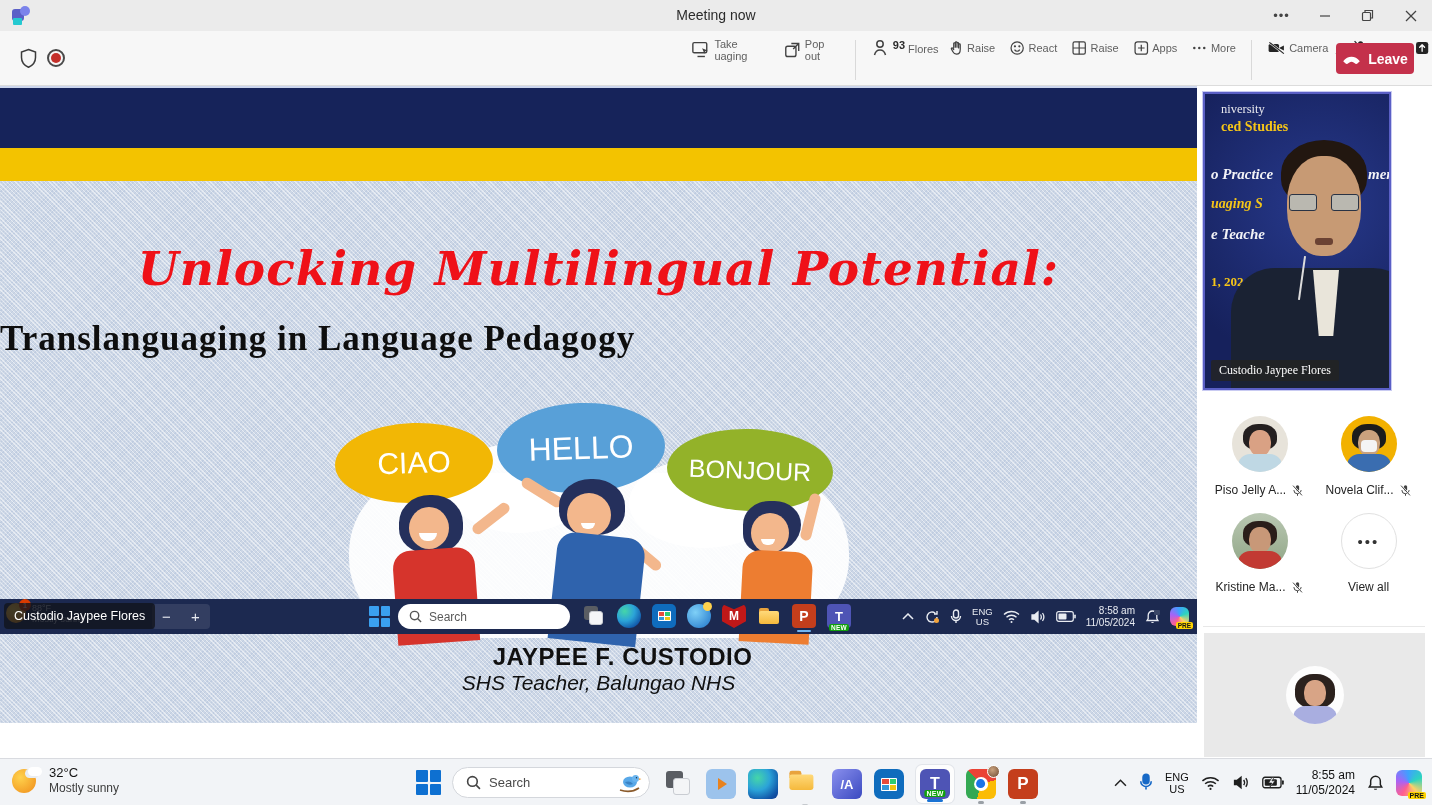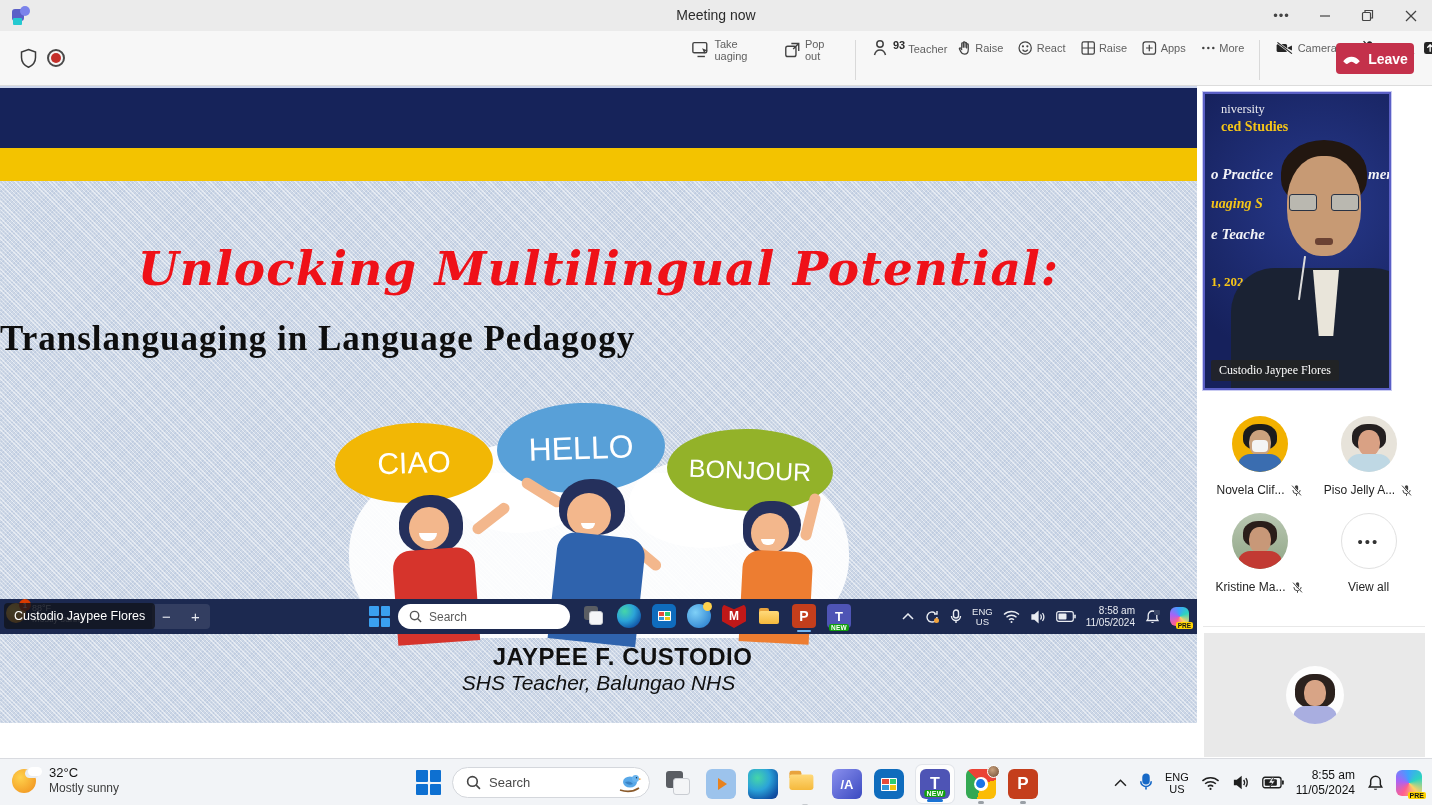--- a/index.html
+++ b/index.html
@@ -236,21 +236,21 @@
       </div>
       <div class="tsep"></div>
       <div class="tb-btn">
         <div class="tb-iconrow">
           <svg width="20" height="20" viewBox="0 0 20 20" fill="none" stroke="#424242" stroke-width="1.5">
             <circle cx="9" cy="6" r="3.2"></circle>
               <path d="M3.5 17c.8-3.4 3-5 5.5-5s4.7 1.6 5.5 5"></path>
           </svg>
           <span class="tb-count">93</span>
         </div>
-        <span>Teacher</span>
+        <span>Flores</span>
       </div>
       <div class="tb-btn">
         <svg width="20" height="20" viewBox="0 0 20 20" fill="none" stroke="#424242" stroke-width="1.5" stroke-linecap="round">
           <path d="M7 10V4.6a1 1 0 0 1 2 0V9M9 9V3.6a1 1 0 0 1 2 0V9M11 9V4.4a1 1 0 0 1 2 0V10M13 10V6a1 1 0 0 1 2 0v5.5c0 3.6-1.8 6-4.6 6-2.3 0-3.6-1.1-4.6-3.1l-1.6-3.2c-.5-.9.8-1.8 1.5-1L7 12"></path>
         </svg>
         <span>Raise</span>
       </div>
       <div class="tb-btn">
         <svg width="20" height="20" viewBox="0 0 20 20" fill="none" stroke="#424242" stroke-width="1.5">
           <circle cx="10" cy="10" r="7.5"></circle>
@@ -501,44 +501,44 @@
           <div class="face"></div>
         <div class="gl l"></div>
           <div class="gl r"></div>
           <div class="mouth"></div>
       </div>
       <div class="nametag">Custodio Jaypee Flores</div>
     </div>
 
     <div class="pgrid">
       <div class="pcell">
+        <div class="avatar" style="--bg:#e7e3da;--hair:#241f20;--skin:#d9a184;--shirt:#bfd8e4;">
+          <div class="av-hair"></div>
+            <div class="av-face"></div>
+            <div class="av-body"></div>
+        </div>
+        <div class="pname">
+          <span>Piso Jelly A...</span>
+          <svg width="13" height="13" viewBox="0 0 16 16">
+            <rect x="6" y="1.5" width="4" height="7.5" rx="2" fill="#3f3f3f"></rect>
+            <path d="M3.5 7.5a4.5 4.5 0 0 0 9 0M8 12v2.5" fill="none" stroke="#3f3f3f" stroke-width="1.2"></path>
+            <line x1="2.5" y1="2" x2="13.5" y2="14" stroke="#fff" stroke-width="2.4"></line>
+            <line x1="2.5" y1="2" x2="13.5" y2="14" stroke="#3f3f3f" stroke-width="1.2"></line>
+          </svg>
+        </div>
+      </div>
+      <div class="pcell">
         <div class="avatar" style="--bg:#f2b100;--hair:#1c1c1c;--skin:#caa27e;--shirt:#3a6db0;">
           <div class="av-hair"></div>
             <div class="av-face"></div>
             <div class="av-mask"></div>
             <div class="av-body"></div>
         </div>
         <div class="pname">
           <span>Novela Clif...</span>
-          <svg width="13" height="13" viewBox="0 0 16 16">
-            <rect x="6" y="1.5" width="4" height="7.5" rx="2" fill="#3f3f3f"></rect>
-            <path d="M3.5 7.5a4.5 4.5 0 0 0 9 0M8 12v2.5" fill="none" stroke="#3f3f3f" stroke-width="1.2"></path>
-            <line x1="2.5" y1="2" x2="13.5" y2="14" stroke="#fff" stroke-width="2.4"></line>
-            <line x1="2.5" y1="2" x2="13.5" y2="14" stroke="#3f3f3f" stroke-width="1.2"></line>
-          </svg>
-        </div>
-      </div>
-      <div class="pcell">
-        <div class="avatar" style="--bg:#e7e3da;--hair:#241f20;--skin:#d9a184;--shirt:#bfd8e4;">
-          <div class="av-hair"></div>
-            <div class="av-face"></div>
-            <div class="av-body"></div>
-        </div>
-        <div class="pname">
-          <span>Piso Jelly A...</span>
           <svg width="13" height="13" viewBox="0 0 16 16">
             <rect x="6" y="1.5" width="4" height="7.5" rx="2" fill="#3f3f3f"></rect>
             <path d="M3.5 7.5a4.5 4.5 0 0 0 9 0M8 12v2.5" fill="none" stroke="#3f3f3f" stroke-width="1.2"></path>
             <line x1="2.5" y1="2" x2="13.5" y2="14" stroke="#fff" stroke-width="2.4"></line>
             <line x1="2.5" y1="2" x2="13.5" y2="14" stroke="#3f3f3f" stroke-width="1.2"></line>
           </svg>
         </div>
       </div>
       <div class="pcell">
         <div class="avatar" style="--bg:linear-gradient(#b9c7b2,#8fa585);--hair:#2a1e1a;--skin:#c89878;--shirt:#c23a33;">

